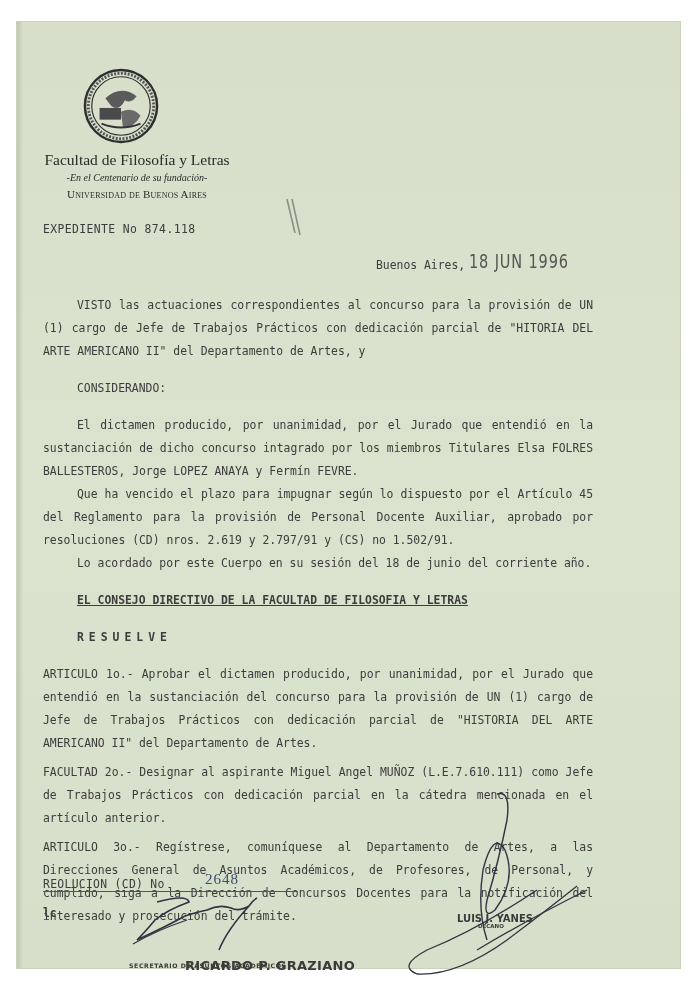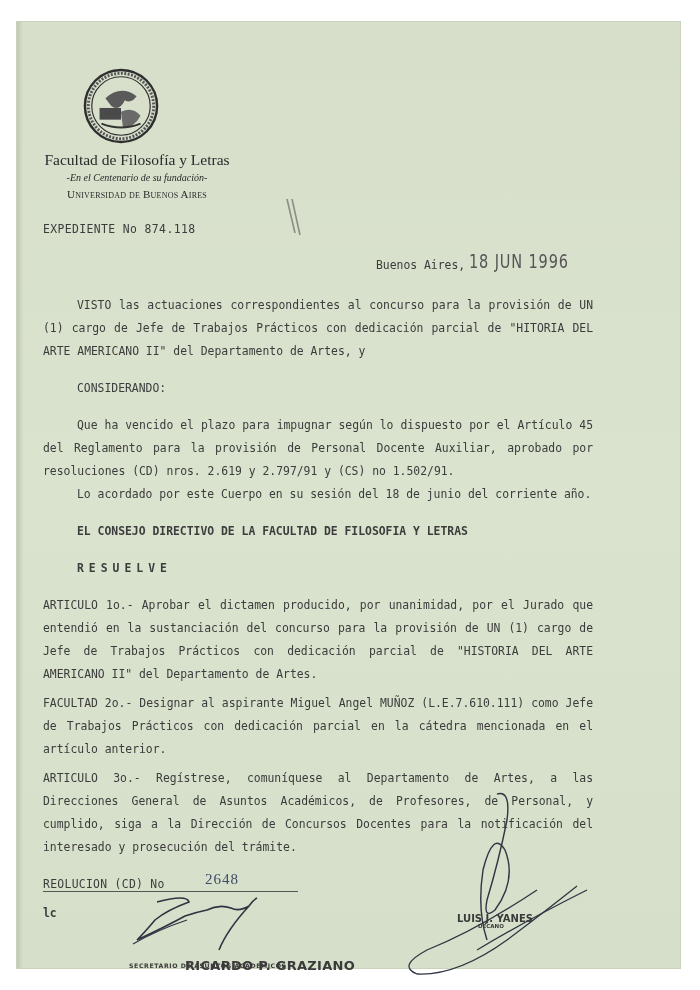--- a/index.html
+++ b/index.html
@@ -17,21 +17,21 @@
     .lh2 { font-size:10px; font-style:italic; line-height:17px; }
     .lh3 { font-size:11px; line-height:17px; font-variant:small-caps; letter-spacing:0.2px; }
     .mono { font-family:"DejaVu Sans Mono","Liberation Mono",monospace; color:#3c3c3c; font-size:11.4px; }
     .expediente { position:absolute; left:26px; top:200px; letter-spacing:0.4px; }
     .dateline { position:absolute; left:359px; top:228px; display:flex; align-items:flex-end; }
     .stamp { font-family:"DejaVu Sans Condensed","DejaVu Sans",sans-serif; font-size:19px; color:#555; margin-left:4px; letter-spacing:1px; transform:scaleX(0.85); transform-origin:left; display:inline-block; }
     .body { position:absolute; left:26px; top:272px; width:550px; line-height:23px; text-align:justify; }
     .p { margin:0; text-indent:34px; }
     .gap { height:14px; }
     .small-gap { height:6px; }
-    .heading { text-indent:34px; font-weight:bold; }
+    .heading { text-indent:34px; font-weight:bold;text-decoration:underline; }
     .resuelve { text-align:left; letter-spacing:5px; font-weight:bold; }
     .art { margin:0; text-indent:0; }
     .resolucion { position:absolute; left:26px; top:855px; letter-spacing:0.3px; }
     .resline { position:absolute; left:26px; top:869px; width:255px; height:1px; background:#555; }
     .resnum { position:absolute; left:188px; top:849px; font-family:Liberation Serif, serif; font-size:15px; color:#3f4a6a; letter-spacing:1px; }
     .lc { position:absolute; left:26px; top:884px;font-weight:bold; }
     .sig1 { position:absolute; left:110px; top:868px; width:140px; height:70px; }
     .sig2 { position:absolute; left:370px; top:768px; width:220px; height:190px; }
     .signame { position:absolute; font-family:"DejaVu Sans","Liberation Sans",sans-serif; font-weight:bold; color:#3a3a3a; }
     .sn1 { left:168px; top:928px; font-size:13px; letter-spacing:0.3px;margin-top:8px; }
@@ -72,20 +72,21 @@
   <div class="mono dateline">
     <span>Buenos Aires,</span>
     <span class="stamp">18 JUN 1996</span>
   </div>
 
   <div class="mono body">
     <p class="p">VISTO las actuaciones correspondientes al concurso para la provisión de UN (1) cargo de Jefe de Trabajos Prácticos con dedicación parcial de "HITORIA DEL ARTE AMERICANO II" del Departamento de Artes, y</p>
     <div class="gap"></div>
     <p class="p">CONSIDERANDO:</p>
     <div class="gap"></div>
+    <p class="p">El dictamen producido, por unanimidad, por el Jurado que entendió en la sustanciación de dicho concurso intagrado por los miembros Titulares Elsa FOLRES BALLESTEROS, Jorge LOPEZ ANAYA y Fermín FEVRE.</p>
     <p class="p">Que ha vencido el plazo para impugnar según lo dispuesto por el Artículo 45 del Reglamento para la provisión de Personal Docente Auxiliar, aprobado por resoluciones (CD) nros. 2.619 y 2.797/91 y (CS) no 1.502/91.</p>
     <p class="p">Lo acordado por este Cuerpo en su sesión del 18 de junio del corriente año.</p>
     <div class="gap"></div>
     <p class="p heading">EL CONSEJO DIRECTIVO DE LA FACULTAD DE FILOSOFIA Y LETRAS</p>
     <div class="gap"></div>
     <p class="p resuelve">RESUELVE</p>
     <div class="gap"></div>
     <p class="art">
       <span>ARTICULO 1o.-</span>
       <span>Aprobar el dictamen producido, por unanimidad, por el Jurado que entendió en la sustanciación del concurso para la provisión de UN (1) cargo de Jefe de Trabajos Prácticos con dedicación parcial de "HISTORIA DEL ARTE AMERICANO II" del Departamento de Artes.</span>

